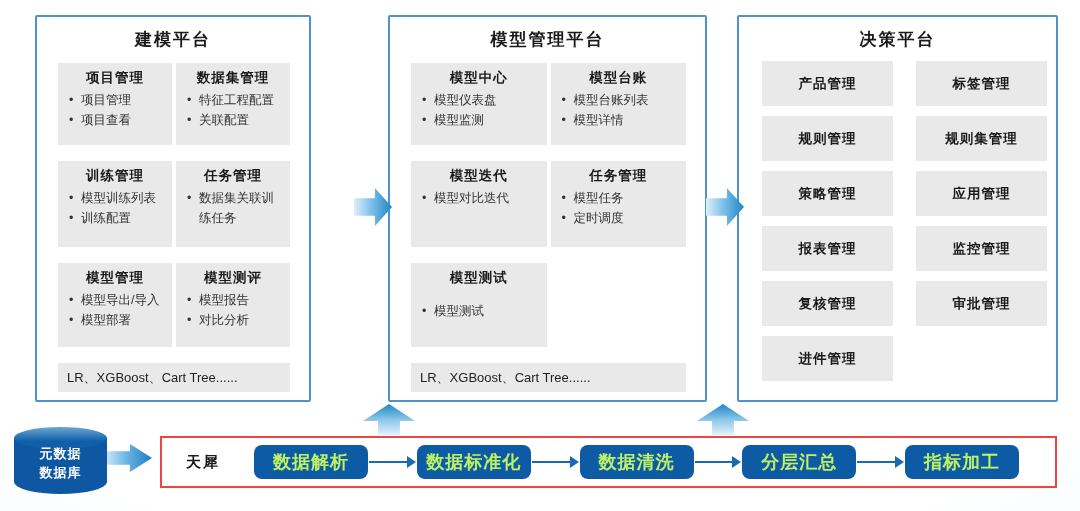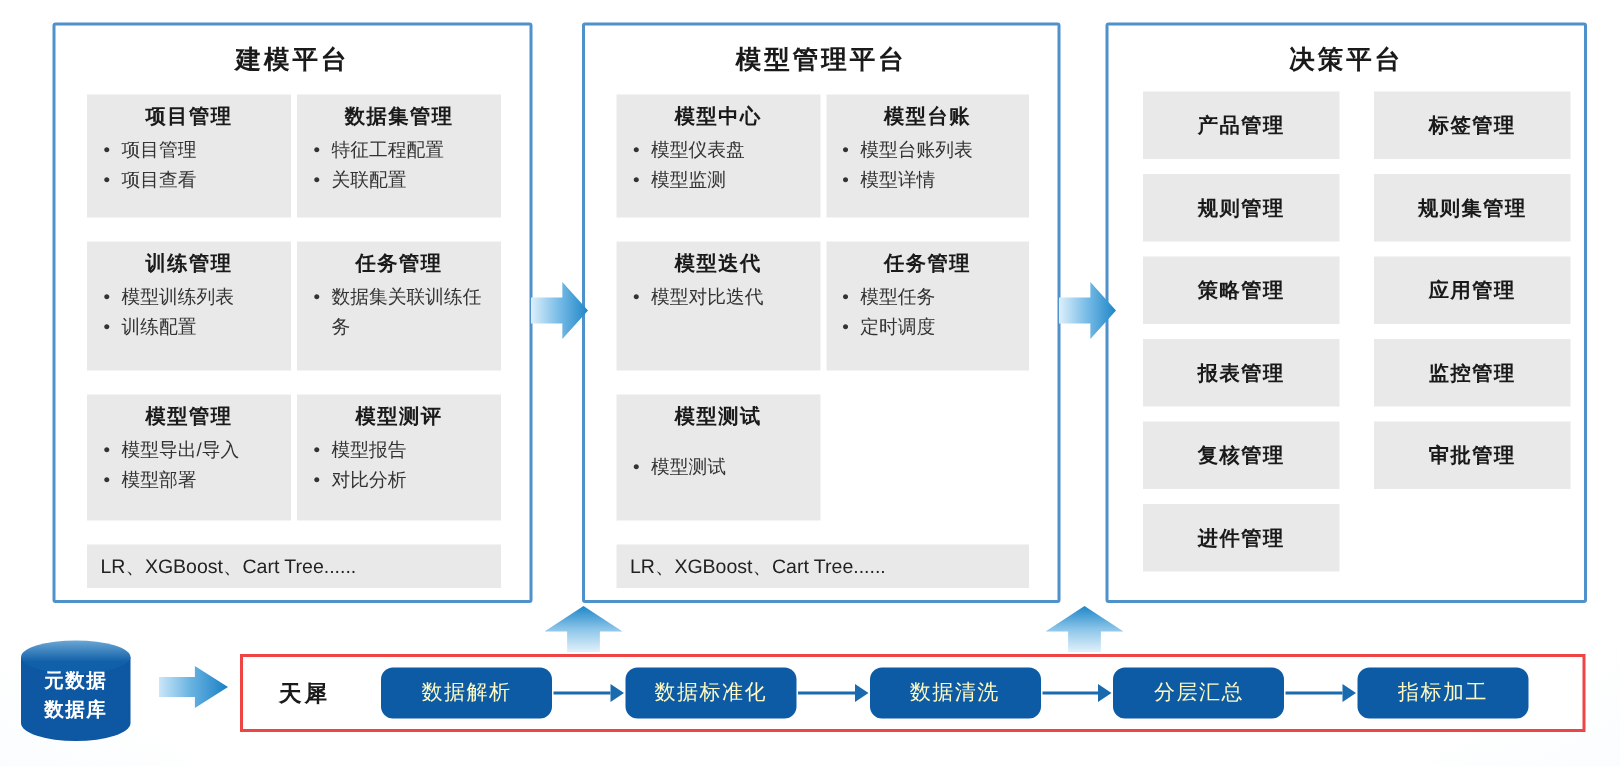--- a/index.html
+++ b/index.html
@@ -7,21 +7,21 @@
   body {
     font-family:"Liberation Sans","DejaVu Sans",sans-serif;
     background: radial-gradient(130% 140% at 50% 42%, #ffffff 48%, #e0eef9 100%);
     position:relative; overflow:hidden;
   }
   .canvas { position:absolute; inset:0; }
 
   
   .panel { position:absolute; top:15px; height:387px; background:#ffffff;
            border:2px solid #4f92cb; border-radius:2px; }
-  .p1 { left:35px;  width:320px; }
+  .p1 { left:35px;  width:276px; }
   .p2 { left:388px; width:319px; }
   .p3 { left:737px; width:321px; }
   .panel-title { text-align:center; font-size:17px; font-weight:bold; color:#1a1a1a;
                  margin-top:11px; letter-spacing:2px; }
 
   .pgrid { position:absolute; left:21px; right:19px; top:46px;
            display:grid; grid-template-columns:1fr 1fr;
            grid-template-rows:82px 86px 84px; gap:16px 4px; }
   .mbox { background:#e9e9e9; padding:6px 8px 4px 8px; overflow:hidden; }
   .mbox-title { font-size:13.5px; font-weight:bold; text-align:center; color:#1a1a1a;
@@ -51,37 +51,37 @@
   .up-arrow { position:absolute; width:52px; height:31px; top:404px;
     background:linear-gradient(0deg,#e3f2fc 0%,#8cc5e9 50%,#1e86c8 100%);
     clip-path:polygon(50% 0,100% 55%,71% 55%,71% 100%,29% 100%,29% 55%,0 55%); }
   .ua1 { left:363px; } .ua2 { left:697px; }
 
   .meta-arrow { position:absolute; left:106px; top:444px; width:46px; height:28px;
     background:linear-gradient(90deg,#cbe6f8 0%,#6ab4e2 45%,#1a7fc4 100%);
     clip-path:polygon(0 26%,52% 26%,52% 0,100% 50%,52% 100%,52% 74%,0 74%); }
 
   
-  .cyl { position:absolute; left:14px; top:427px; width:73px; height:67px; }
+  .cyl { position:absolute; left:14px; top:427px; width:93px; height:67px; }
   .cyl-body { position:absolute; top:11px; left:0; width:100%; height:56px;
               background:#0d57a3; border-radius:0 0 50% 50% / 0 0 12px 12px; }
   .cyl-top  { position:absolute; top:0; left:0; width:100%; height:22px; border-radius:50%;
               background:linear-gradient(180deg,#6aa7d4 0%, #105fa9 65%); }
   .cyl-label { position:absolute; left:0; right:0; top:17px; text-align:center;
                color:#fff; font-weight:bold; font-size:13px; line-height:19px;
                letter-spacing:1px; }
 
   
   .pipeline { position:absolute; left:160px; top:436px; width:897px; height:52px;
               background:#ffffff; border:2px solid #ef4444;
               display:flex; align-items:center; padding:0 36px 0 24px; }
   .pipe-label { font-size:15px; font-weight:bold; color:#1a1a1a; margin-right:34px;
                 letter-spacing:2px; flex-shrink:0; }
-  .pill { width:114px; height:34px; background:#0d5aa5; border-radius:8px; color:#fef9c3;
-          font-size:14px; font-weight:normal; display:flex; align-items:center;
+  .pill { width:114px; height:34px; background:#0d5aa5; border-radius:8px; color:#bef264;
+          font-size:18px; font-weight:bold; display:flex; align-items:center;
           justify-content:center; flex-shrink:0; letter-spacing:1px; }
   .connector { flex:1; display:flex; align-items:center; min-width:18px; padding:0 1px; }
   .connector .line { flex:1; height:2px; background:#1a6ab0; }
   .connector .head { width:0; height:0; border-left:9px solid #1a6ab0;
                      border-top:6px solid transparent; border-bottom:6px solid transparent; }
 </style>
 </head>
 <body>
 
 <div class="canvas">

